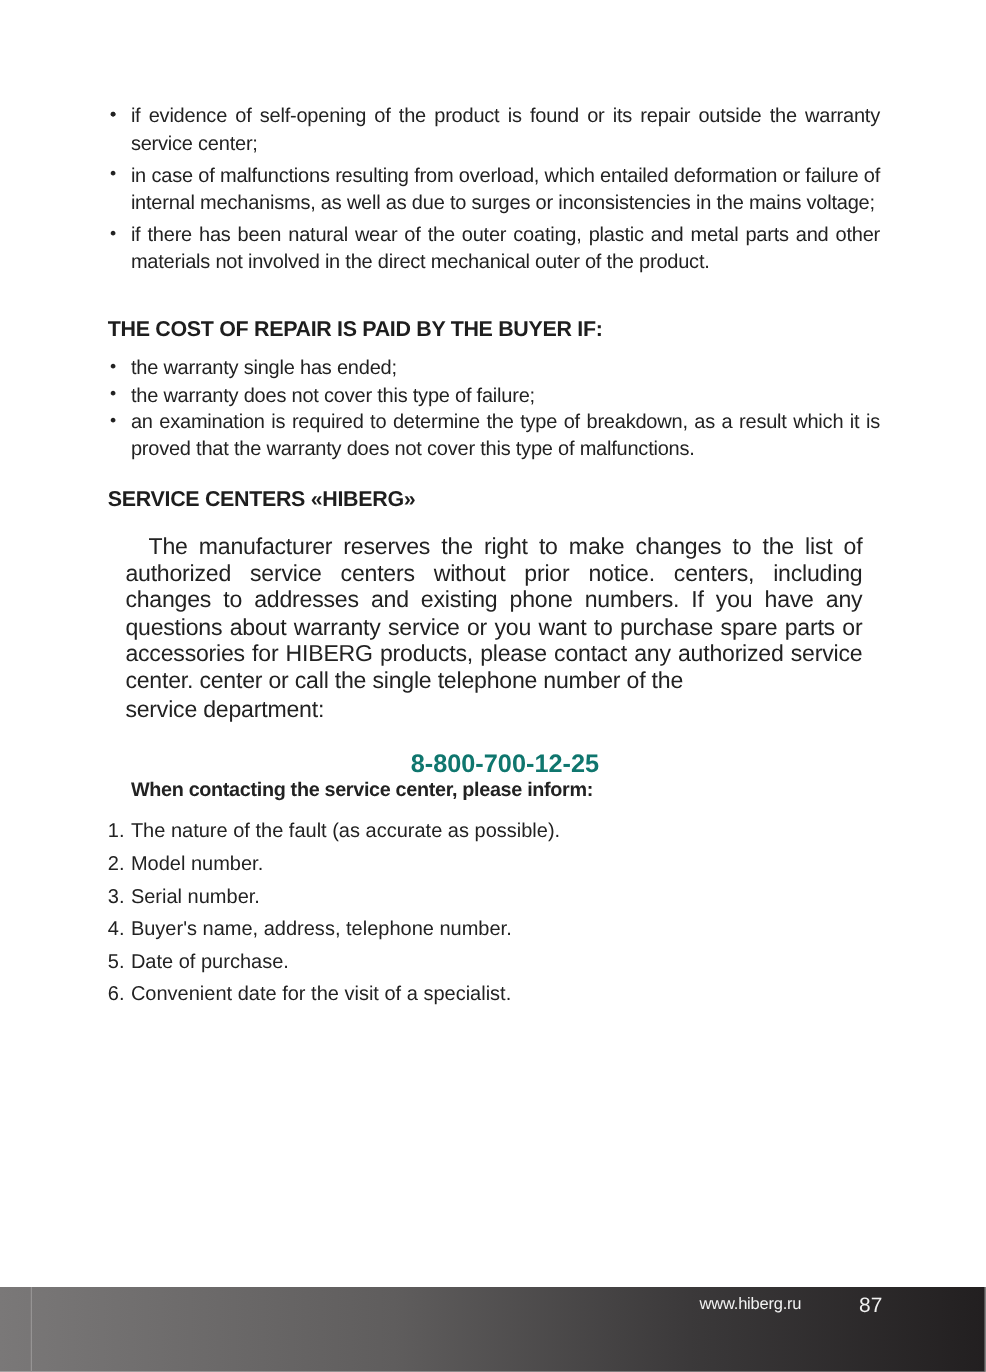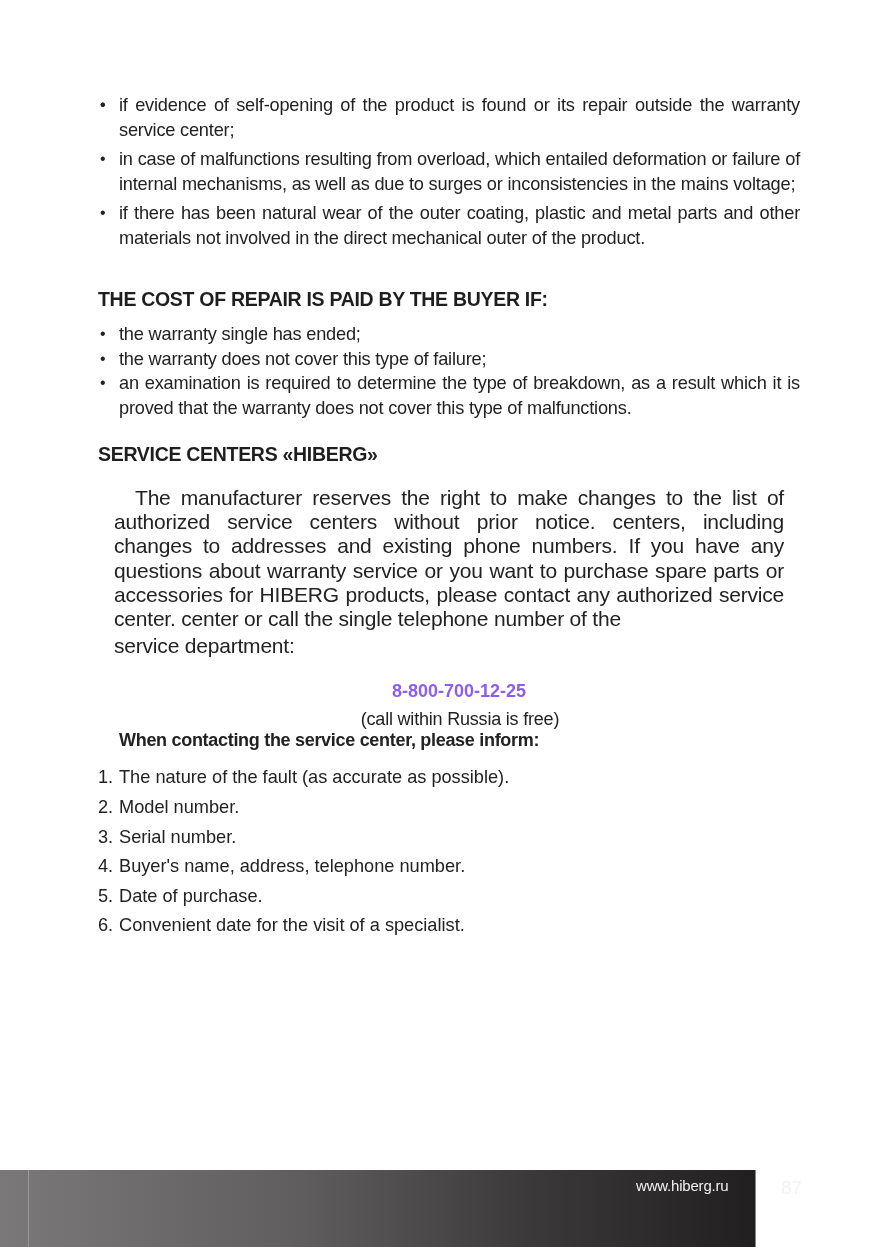--- a/index.html
+++ b/index.html
@@ -24,38 +24,38 @@
       color: #1e1e1e;
     }
     .h-cost { margin-top: 38px; margin-bottom: 11px; }
     .h-service { margin-top: 23px; margin-bottom: 20px; }
     .para {
       font-size: 21px; line-height: 24.2px; text-align: justify; margin: 16px;
       text-indent: 21px; letter-spacing: -0.2px;
     }
     .para .last { display: block; text-indent: 0; margin-top: 3px; }
     .phone {
-      text-align: center; font-size: 18px; font-weight: bold; margin-top: 23px;
-      padding-left: 20px; letter-spacing: 0px; color: #8b5cf6;
+      text-align: center; font-size: 23px; font-weight: bold; margin-top: 23px;
+      padding-left: 20px; letter-spacing: 0px; color: #0f766e;
     }
     .phone-note {
       text-align: center; font-size: 18px; margin-top: 7px; padding-left: 22px;
       letter-spacing: -0.2px;
     }
     .inform-heading {
       font-size: 18px; font-weight: bold; padding-left: 21px;
       letter-spacing: -0.3px;
     }
     .numbered { list-style: none; margin: 12px 0 0 0; padding: 0; }
     .numbered li {
       position: relative; padding-left: 21px; font-size: 18.2px; line-height: 29.6px;
     }
     .numbered li .num { position: absolute; left: 0; top: 0; }
     .footer {
-      position: absolute; left: 0; top: 1170px; width: 756px; height: 77px;
+      position: absolute; left: 0; top: 1170px; width: 896px; height: 77px;
       background: linear-gradient(to right, #7a7878 0%, #5f5d5d 40%, #3b393a 70%, #221f20 100%);
     }
     .footer .vline {
       position: absolute; left: 28px; top: 0; width: 1px; height: 77px; background: #9a9898;
     }
     .footer .redge {
       position: absolute; right: 0; top: 0; width: 1px; height: 77px; background: #8a8888;
     }
     .footer .url {
       position: absolute; left: 636px; top: 7px; color: #f2f2f2; font-size: 15px;
@@ -83,21 +83,20 @@
     <li><span class="dot">•</span><span>the warranty single has ended;</span></li>
     <li><span class="dot">•</span><span>the warranty does not cover this type of failure;</span></li>
     <li><span class="dot">•</span><span>an examination is required to determine the type of breakdown, as a result which it is proved that the warranty does not cover this type of malfunctions.</span></li>
   </ul>
 
   <h2 class="h-service">SERVICE CENTERS «HIBERG»</h2>
 
   <p class="para"><span>The manufacturer reserves the right to make changes to the list of authorized service centers without prior notice. centers, including changes to addresses and existing phone numbers. If you have any questions about warranty service or you want to purchase spare parts or accessories for HIBERG products, please contact any authorized service center. center or call the single telephone number of the</span><span class="last">service department:</span></p>
 
   <div class="phone">8-800-700-12-25</div>
-  <div class="phone-note">(call within Russia is free)</div>
 
   <div class="inform-heading">When contacting the service center, please inform:</div>
 
   <ol class="numbered">
     <li><span class="num">1.</span><span>The nature of the fault (as accurate as possible).</span></li>
     <li><span class="num">2.</span><span>Model number.</span></li>
     <li><span class="num">3.</span><span>Serial number.</span></li>
     <li><span class="num">4.</span><span>Buyer's name, address, telephone number.</span></li>
     <li><span class="num">5.</span><span>Date of purchase.</span></li>
     <li><span class="num">6.</span><span>Convenient date for the visit of a specialist.</span></li>

